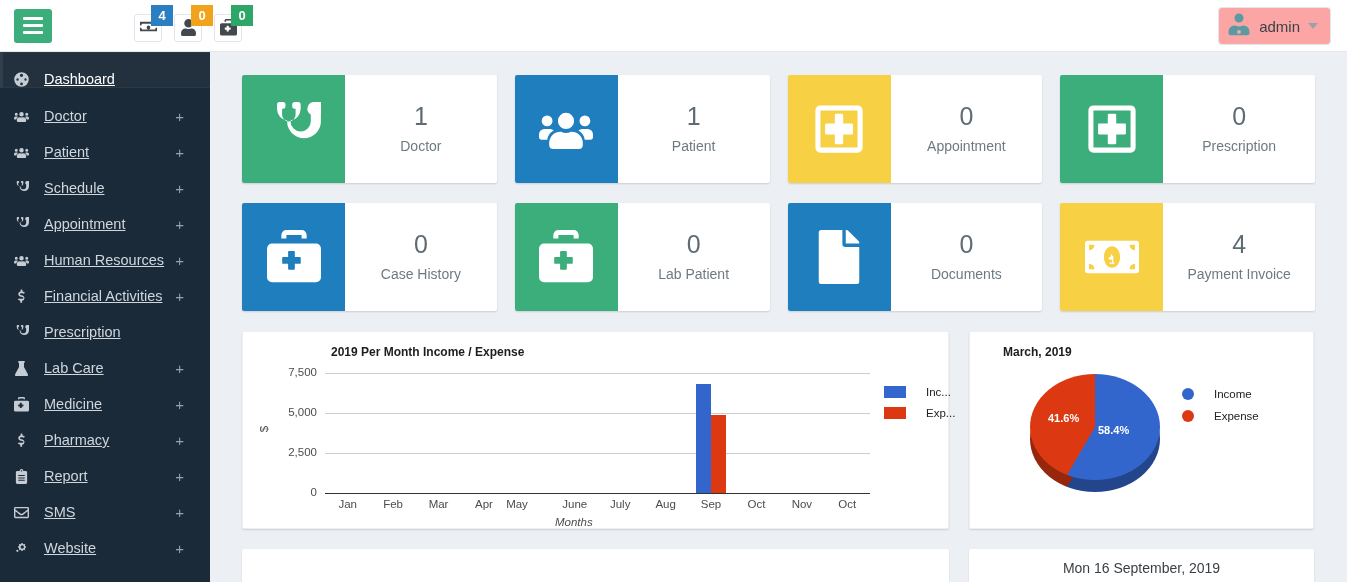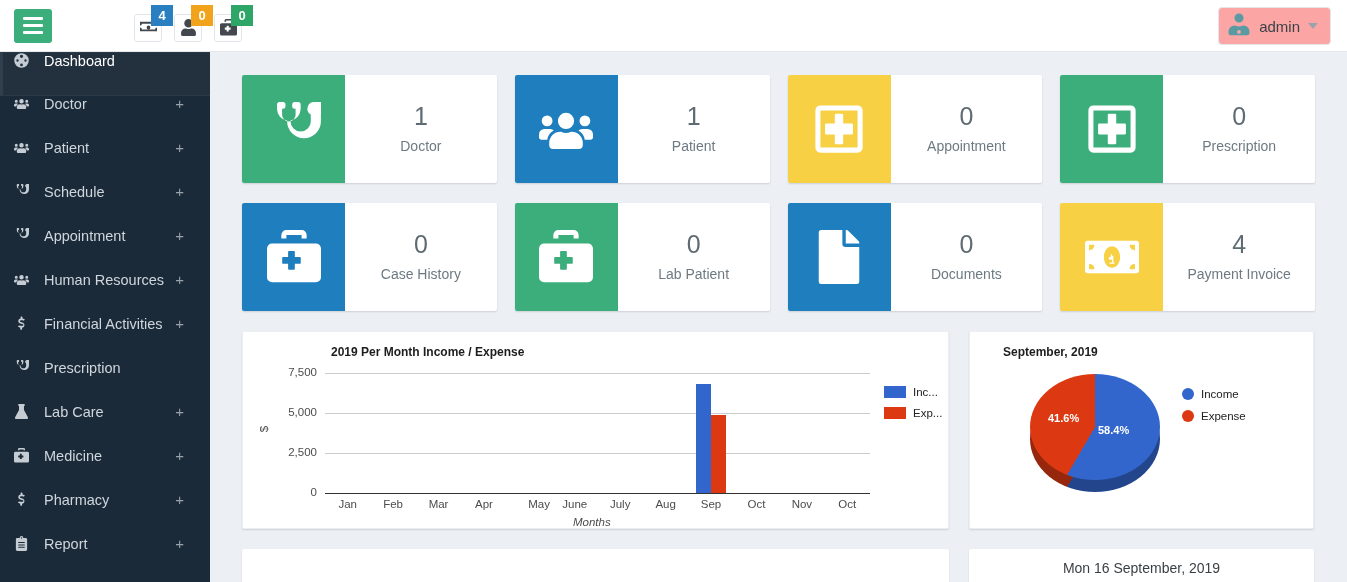--- a/index.html
+++ b/index.html
@@ -59,23 +59,24 @@
     width: 0; height: 0; border-left: 5px solid transparent;
     border-right: 5px solid transparent; border-top: 6px solid #9aa3ab;
   }
 
   
   .sidebar {
     position: absolute; top: 52px; left: 0; width: 210px; height: 530px;
     background: #1b2a38; overflow: hidden;
   }
   .nav-item {
-    height: 44px; display: flex; align-items: flex-start;
+    height: 36px; display: flex; align-items: flex-end;
     color: #cfd6dd; font-size: 14.5px; cursor: pointer; position: relative;
     padding-left: 14px;
+    text-decoration: underline;
   }
   .nav-item.active {
     background: #23313f; border-left: 3px solid #2f3f4e;
     border-top: 1px solid #2b3947; border-bottom: 1px solid #2b3947;
     color: #ffffff; padding-left: 11px;
   }
   .nav-ico {
     width: 24px; display: flex; align-items: center; justify-content: flex-start;
     color: #c5ccd3; flex: none;
   }
@@ -124,30 +125,30 @@
   .pie-title { left: 33px; top: 13px; }
 
   .ax-label { position: absolute; font-size: 11.5px; color: #4c4c4c; }
   .ax-tick-y { text-align: right; width: 46px; }
   .y-axis-title {
     position: absolute; left: 18px; top: 91px; font-size: 11.5px; color: #4c4c4c;
     transform: rotate(-90deg);
   }
   .x-axis-title {
     position: absolute; font-size: 11.5px; font-style: italic; color: #4c4c4c;
-    left: 330px; top: 184px;
+    left: 312px; top: 184px;
   }
   .gridline { position: absolute; height: 1px; background: #ccc; left: 82px; width: 545px; }
   .axisline { position: absolute; height: 1px; background: #333; left: 82px; width: 545px; }
   .bar {
     position: absolute; bottom: 0;
   }
   .bar.income  { background: #3366cc; }
   .bar.expense { background: #dc3912; }
-  .legend-row { position: absolute; display: flex; align-items: center; gap: 7px; }
+  .legend-row { position: absolute; display: flex; align-items: center; gap: 20px; }
   .legend-sw { width: 22px; height: 12px; }
   .legend-sw.sq { border-radius: 0; }
   .legend-txt { font-size: 11.5px; color: #222; }
   .legend-dot { width: 12px; height: 12px; border-radius: 50%; }
 
   .pie-wrap { position: absolute; left: 60px; top: 42px; width: 130px; height: 118px; }
   .pie-legend { position: absolute; left: 212px; top: 56px; }
   .pie-legend .legend-row { position: relative; margin-bottom: 10px; }
   .slice-lbl { position: absolute; color: #fff; font-size: 11px; font-weight: bold; }
 
@@ -443,21 +444,21 @@
           <div class="gridline" style="top: 121px;"></div>
           <div class="ax-label ax-tick-y" style="left: 28px; top: 114px;">2,500</div>
           <div class="gridline" style="top: 81px;"></div>
           <div class="ax-label ax-tick-y" style="left: 28px; top: 74px;">5,000</div>
           <div class="gridline" style="top: 41px;"></div>
           <div class="ax-label ax-tick-y" style="left: 28px; top: 34px;">7,500</div>
           <div class="ax-label" style="left: 82.7083px; top: 166px; width: 44px; text-align: center;">Jan</div>
           <div class="ax-label" style="left: 128.125px; top: 166px; width: 44px; text-align: center;">Feb</div>
           <div class="ax-label" style="left: 173.542px; top: 166px; width: 44px; text-align: center;">Mar</div>
           <div class="ax-label" style="left: 218.958px; top: 166px; width: 44px; text-align: center;">Apr</div>
-          <div class="ax-label" style="left: 263px; top: 166px; width: 44px; text-align: right;">May</div>
+          <div class="ax-label" style="left: 252px; top: 166px; width: 44px; text-align: center;">May</div>
           <div class="ax-label" style="left: 309.792px; top: 166px; width: 44px; text-align: center;">June</div>
           <div class="ax-label" style="left: 355.208px; top: 166px; width: 44px; text-align: center;">July</div>
           <div class="ax-label" style="left: 400.625px; top: 166px; width: 44px; text-align: center;">Aug</div>
           <div class="ax-label" style="left: 446.042px; top: 166px; width: 44px; text-align: center;">Sep</div>
           <div class="bar income" style="width: 15px; height: 108.8px; left: 453.042px; top: 52.2px; position: absolute; background: rgb(51, 102, 204);"></div>
           <div class="bar expense" style="width: 15px; height: 77.6px; left: 468.042px; top: 83.4px; position: absolute; background: rgb(220, 57, 18);"></div>
           <div class="ax-label" style="left: 491.458px; top: 166px; width: 44px; text-align: center;">Oct</div>
           <div class="ax-label" style="left: 536.875px; top: 166px; width: 44px; text-align: center;">Nov</div>
           <div class="ax-label" style="left: 582.292px; top: 166px; width: 44px; text-align: center;">Oct</div>
         </div>
@@ -467,21 +468,21 @@
             <span class="legend-txt">Inc...</span>
           </div>
           <div class="legend-row" style="left: 641px; top: 75px;">
             <span class="legend-sw sq" style="background: rgb(220, 57, 18);"></span>
             <span class="legend-txt">Exp...</span>
           </div>
         </div>
     </div>
 
     <div class="panel panel-pie">
-      <div class="chart-title pie-title">September, 2019</div>
+      <div class="chart-title pie-title">March, 2019</div>
       <div class="pie-wrap" id="pie-wrap">
           <div style="position: absolute; left: 0px; top: 12px; width: 130px; height: 106px; border-radius: 50%; background: conic-gradient(rgb(51, 102, 204) 0turn, rgb(51, 102, 204) 0.584turn, rgb(220, 57, 18) 0.584turn, rgb(220, 57, 18) 1turn); filter: brightness(0.68);"></div>
           <div style="position: absolute; left: 0px; top: 0px; width: 130px; height: 106px; border-radius: 50%; background: conic-gradient(rgb(51, 102, 204) 0turn, rgb(51, 102, 204) 0.584turn, rgb(220, 57, 18) 0.584turn, rgb(220, 57, 18) 1turn);"></div>
           <div class="slice-lbl" style="left: 68px; top: 50px;">58.4%</div>
           <div class="slice-lbl" style="left: 18px; top: 38px;">41.6%</div>
         </div>
       <div class="pie-legend" id="pie-legend">
           <div class="legend-row">
             <span class="legend-dot" style="background: rgb(51, 102, 204);"></span>
             <span class="legend-txt">Income</span>

